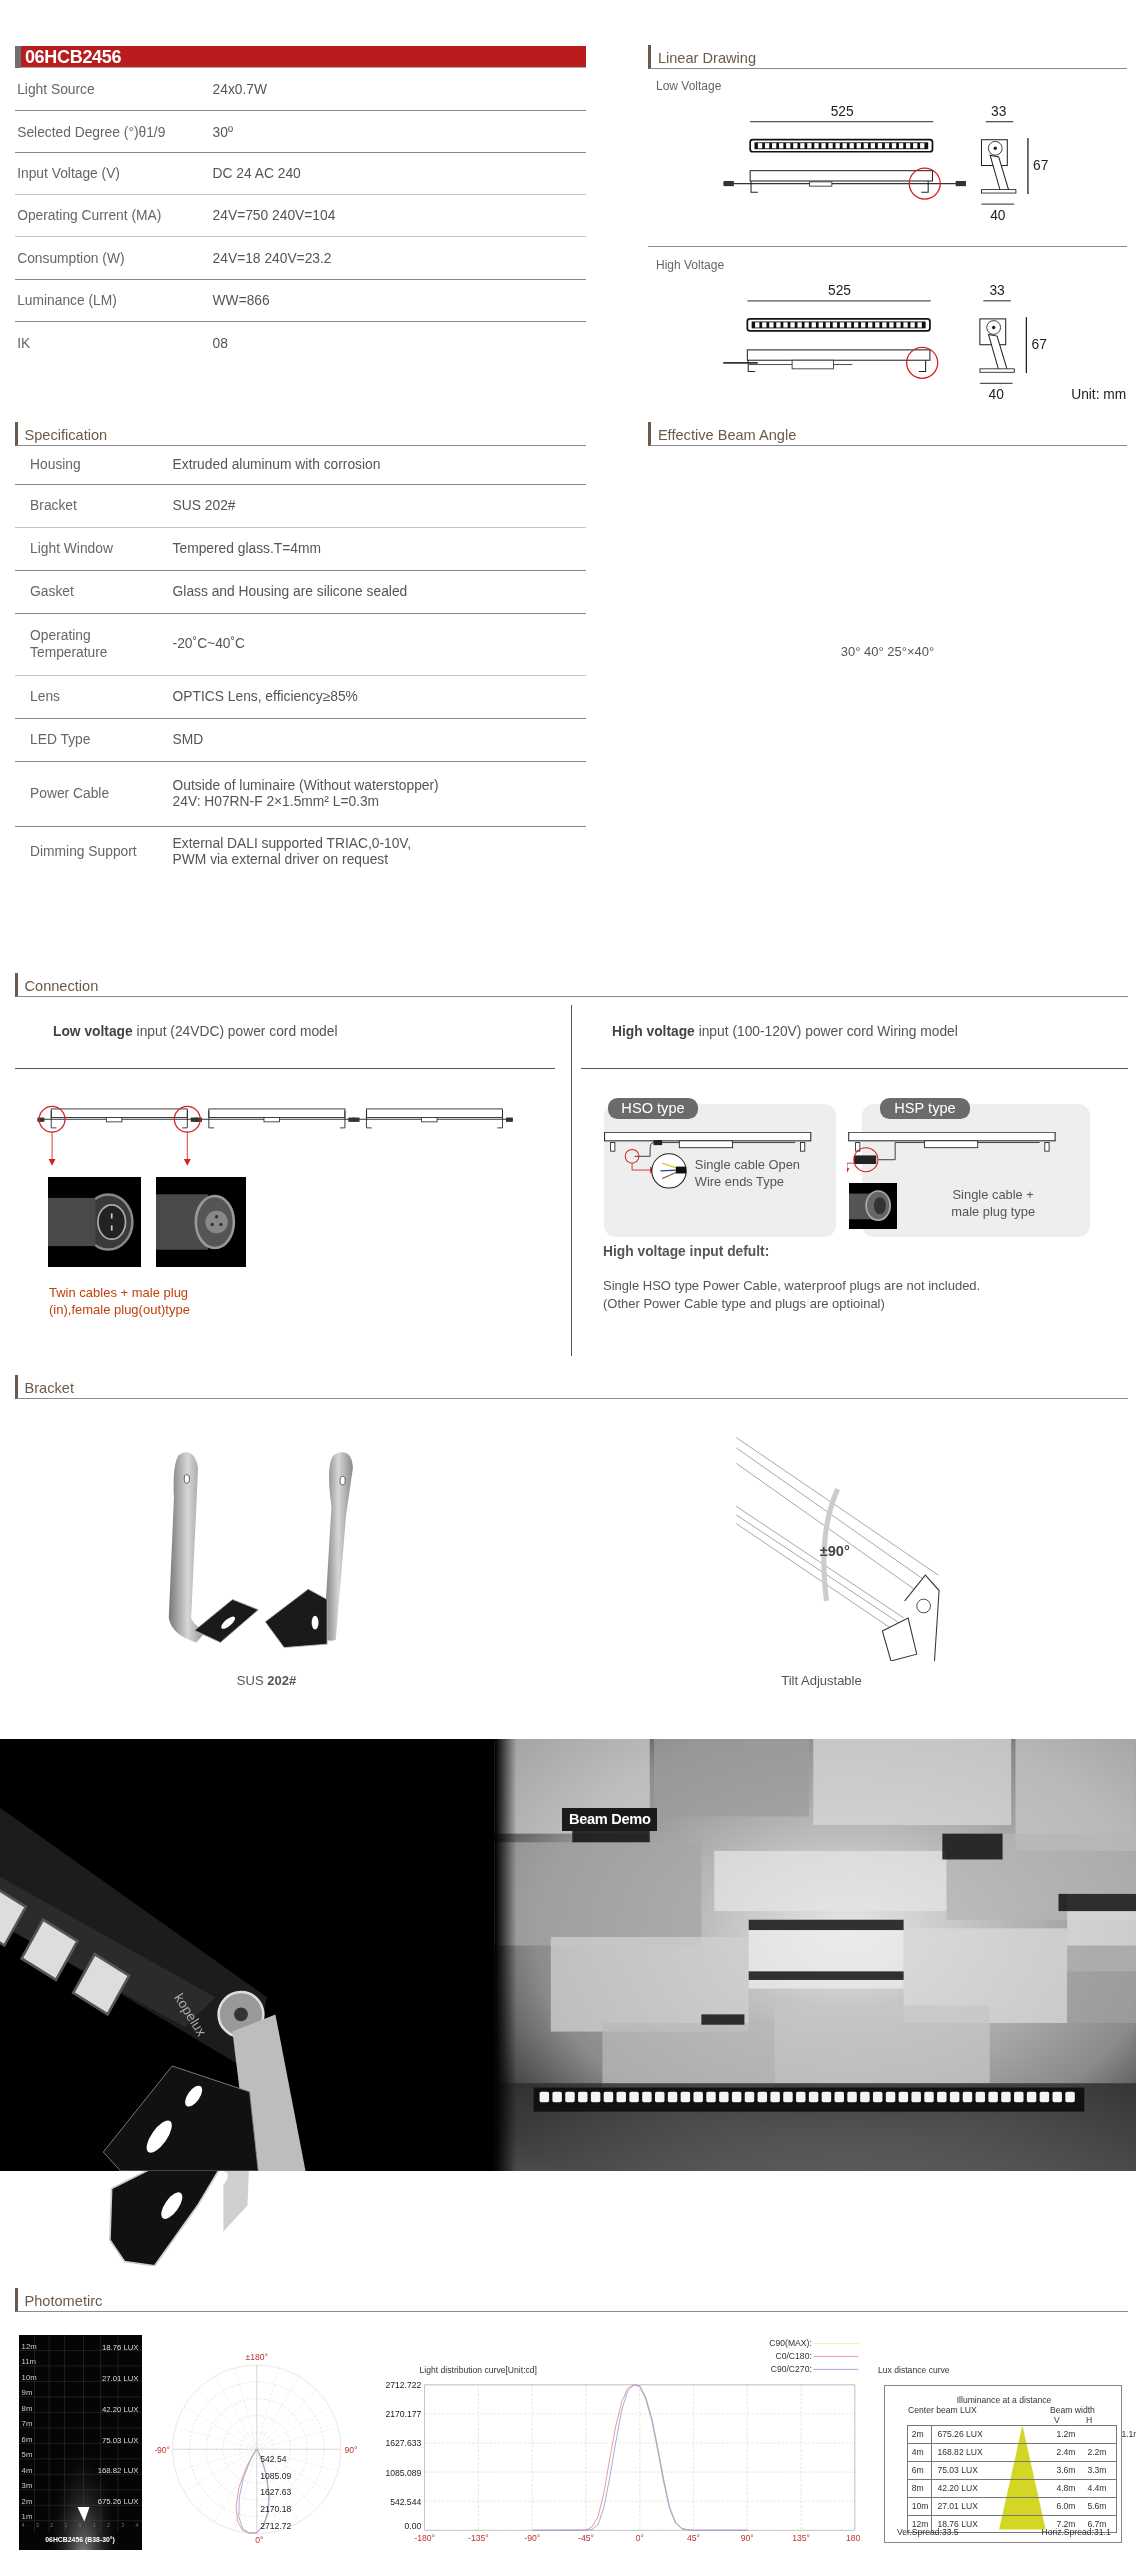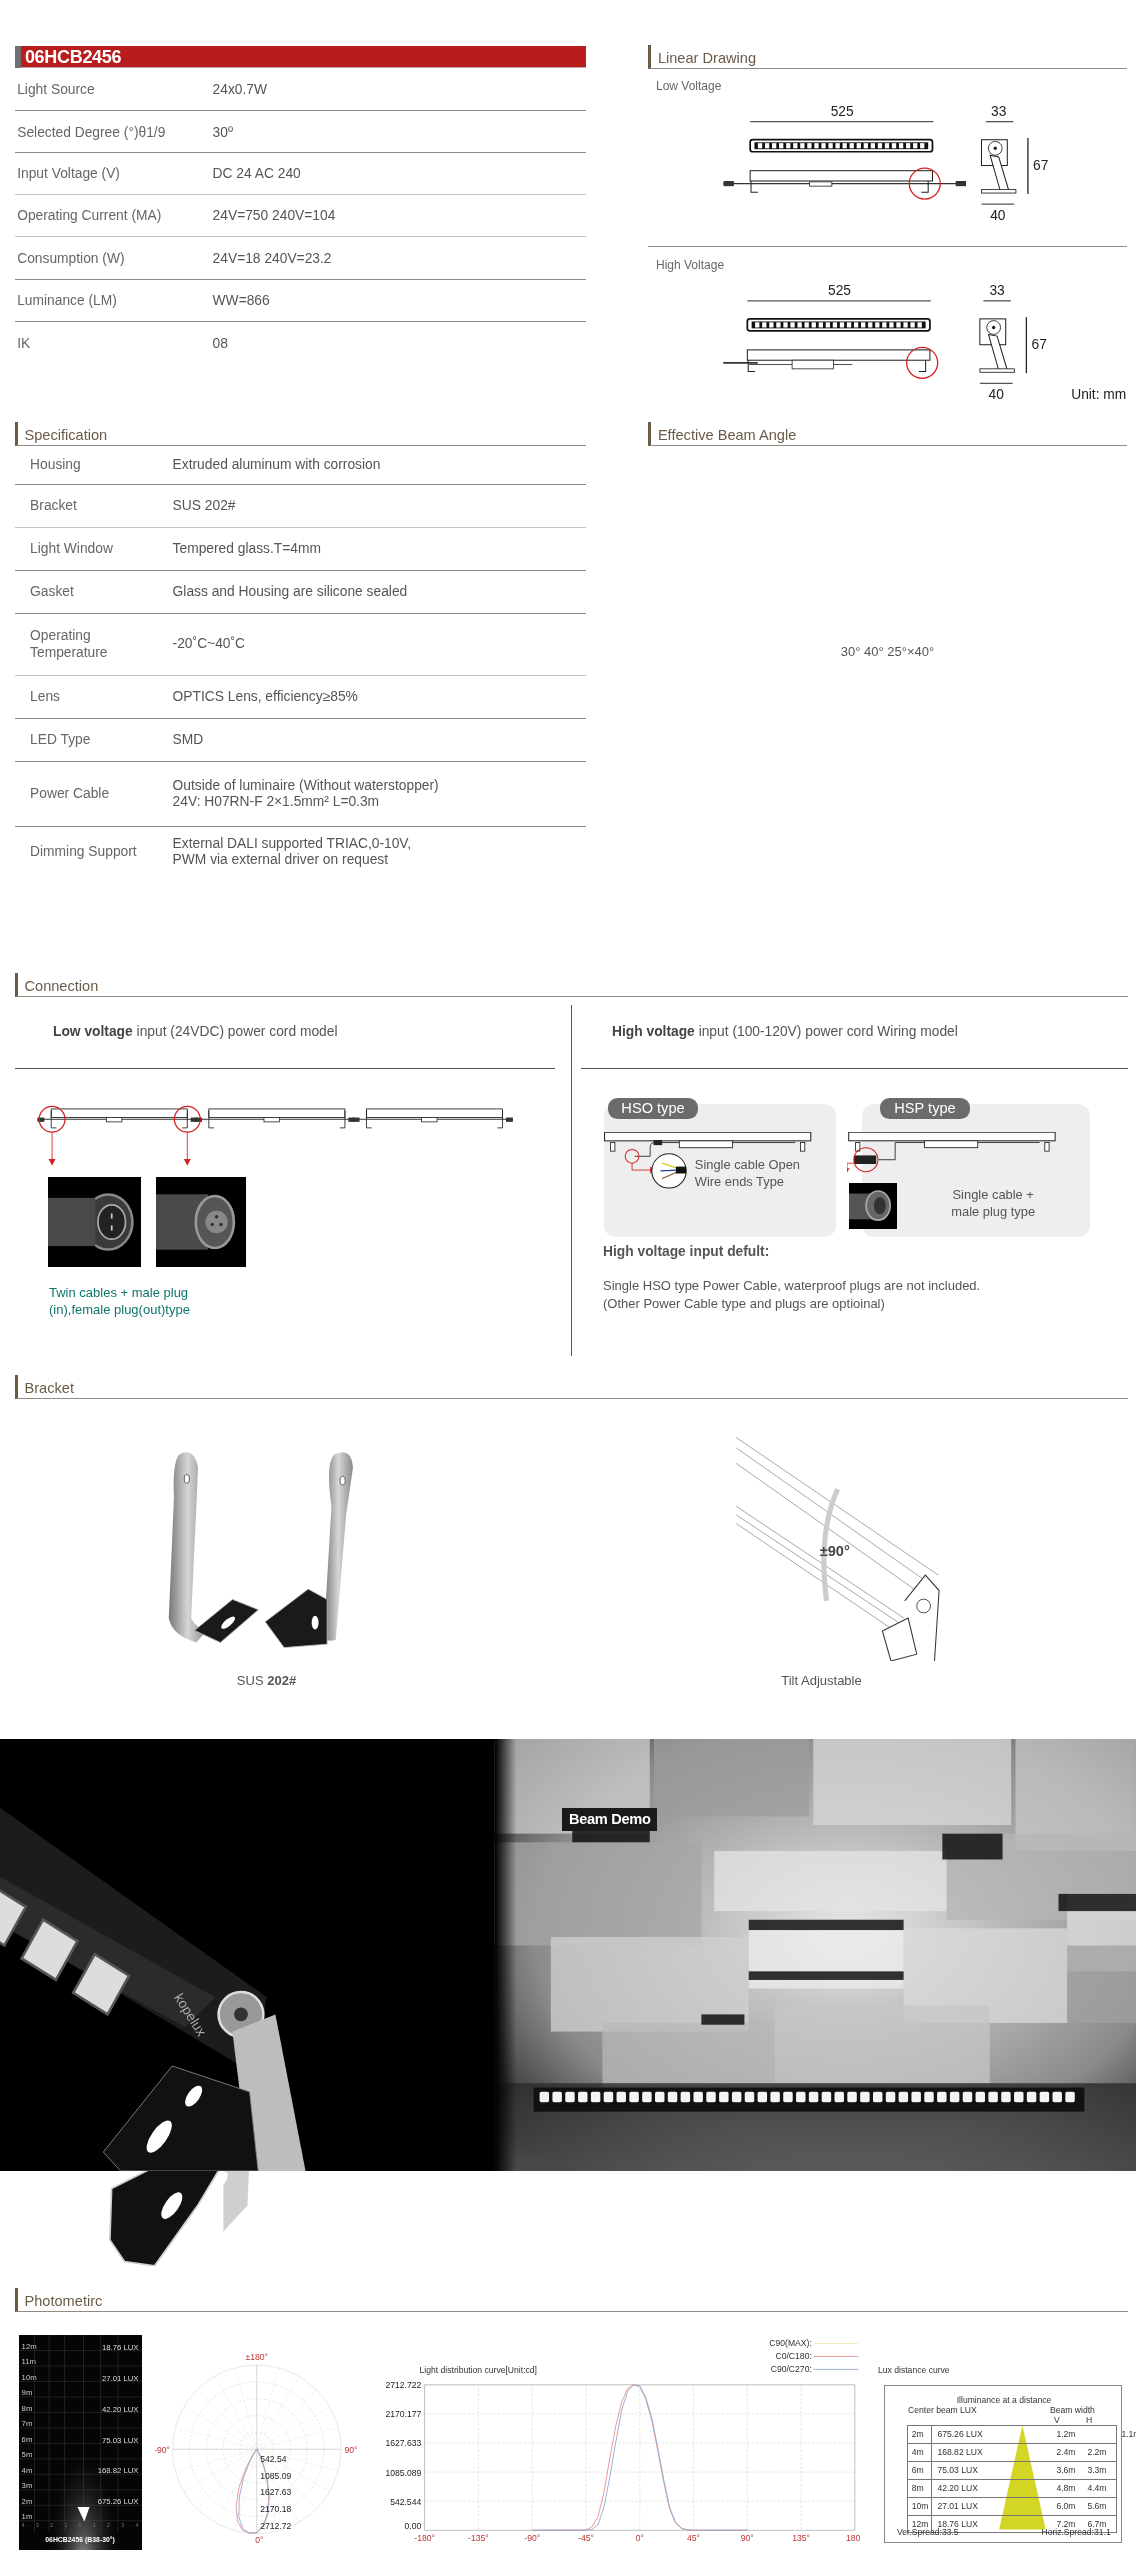--- a/index.html
+++ b/index.html
@@ -249,21 +249,21 @@
 <div class="photo-dark" style="left:156px; top:1177px; width:90px; height:90px;">
   <svg width="90" height="90" viewBox="0 0 104 104">
       <rect x="0" y="20" width="60" height="64" fill="#4a4a4a"></rect>
       <ellipse cx="68" cy="52" rx="22" ry="30" fill="#555" stroke="#999" stroke-width="3"></ellipse>
       <circle cx="70" cy="52" r="13" fill="#888"></circle>
       <circle cx="70" cy="46" r="2" fill="#333"></circle>
       <circle cx="65" cy="55" r="2" fill="#333"></circle>
       <circle cx="75" cy="55" r="2" fill="#333"></circle>
     </svg>
 </div>
-<div class="abs" style="left:49px; top:1284px; font-size:13px; color:#0f766e; line-height:17px;">
+<div class="abs" style="left:49px; top:1284px; font-size:13px; color:#c2410c; line-height:17px;">
   <div>Twin cables + male plug</div>
   <div>(in),female plug(out)type</div>
 </div>
 
 <div class="type-box" style="left:604px; top:1104px; width:232px; height:133px;"></div>
 <div class="pill" style="left:608px; top:1098px; width:90px;">HSO type</div>
 <svg class="abs" style="left:602px; top:1132px;" width="232" height="95" viewBox="0 0 270 110">
   <rect x="3" y="0" width="240" height="10" fill="#fff" stroke="#222" stroke-width="1.2"></rect>
   <rect x="10" y="12" width="5" height="10" fill="#fff" stroke="#222"></rect>
   <rect x="231" y="12" width="5" height="10" fill="#fff" stroke="#222"></rect>

